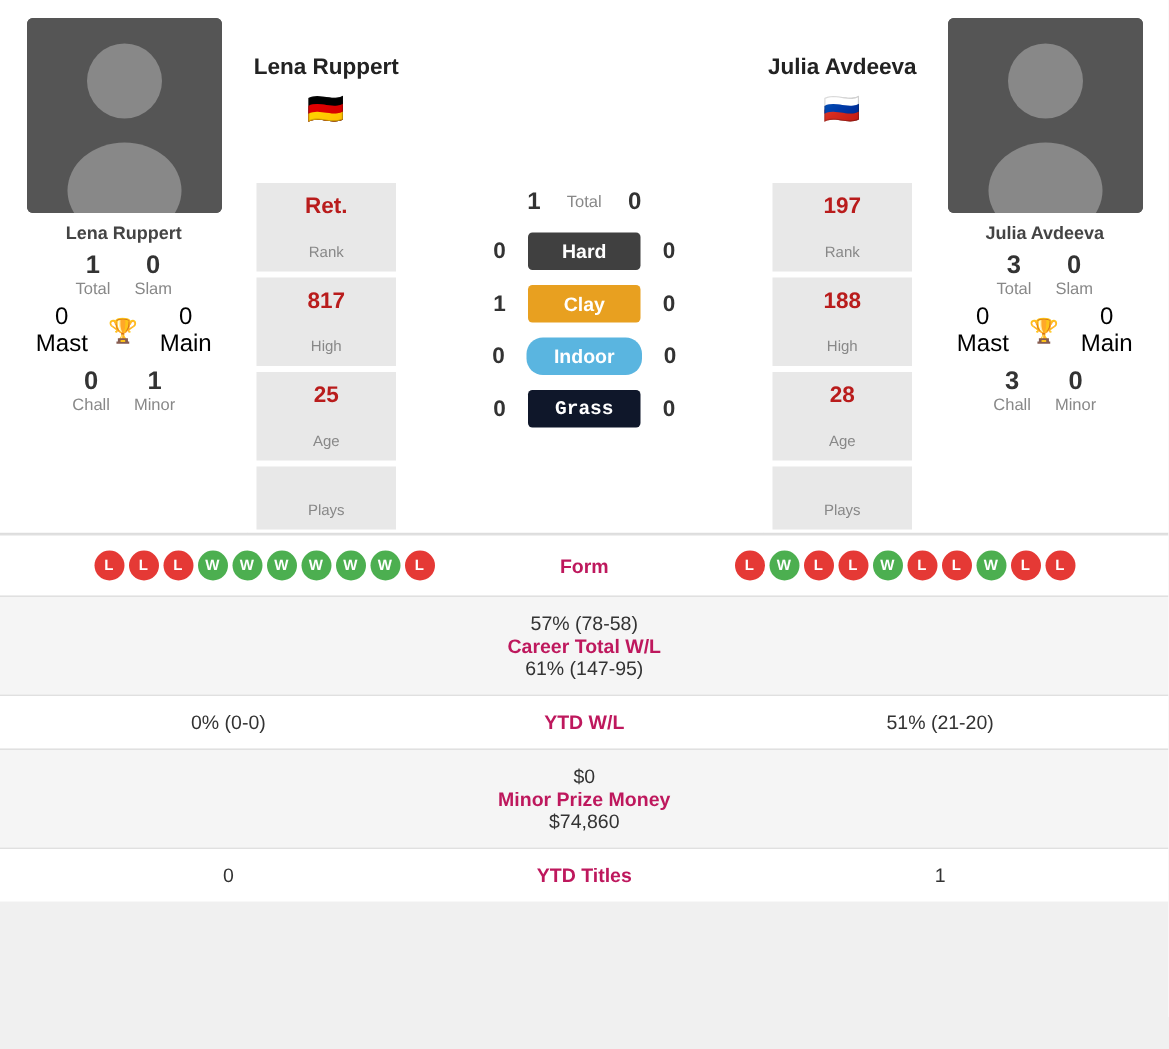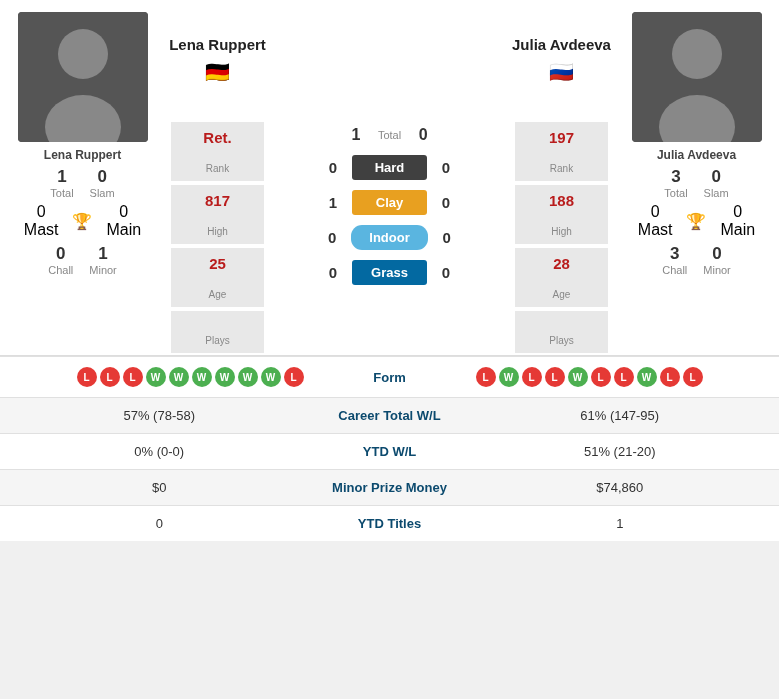--- a/index.html
+++ b/index.html
@@ -175,21 +175,21 @@
       color: #fff;
       font-size: 13px;
       font-weight: bold;
       min-width: 75px;
       text-align: center;
     }
 
     .sb-hard { background: #404040; }
     .sb-clay { background: #e8a020; }
     .sb-indoor { background: #5ab5e0; border-radius: 11px; }
-    .sb-grass { background: #0369a1; }
+    .sb-grass { background: #0f172a; font-family: Liberation Mono, monospace; }
 
     .snum {
       font-size: 15px;
       font-weight: bold;
       color: #333;
       width: 26px;
       text-align: center;
     }
 
     
@@ -232,24 +232,24 @@
       background: #fff;
     }
 
     .br {
       display: flex;
       align-items: center;
       padding: 10px 15px;
       border-top: 1px solid #e0e0e0;
     }
 
-    .br.alt { background: #f5f5f5; }
+    .br.alt { background: #f5f5f5; flex-direction: column; }
 
     .br-left { flex: 1; text-align: center; font-size: 13px; color: #333; }
-    .br-center { width: 172px; text-align: center; font-size: 13px; font-weight: bold; color: #0c4a6e; }
+    .br-center { width: 200px; text-align: center; font-size: 13px; font-weight: bold; color: #be185d; }
     .br-right { flex: 1; text-align: center; font-size: 13px; color: #333; }
 
     .form-badges {
       display: flex;
       gap: 3px;
     }
 
     .fb {
       width: 20px;
       height: 20px;

